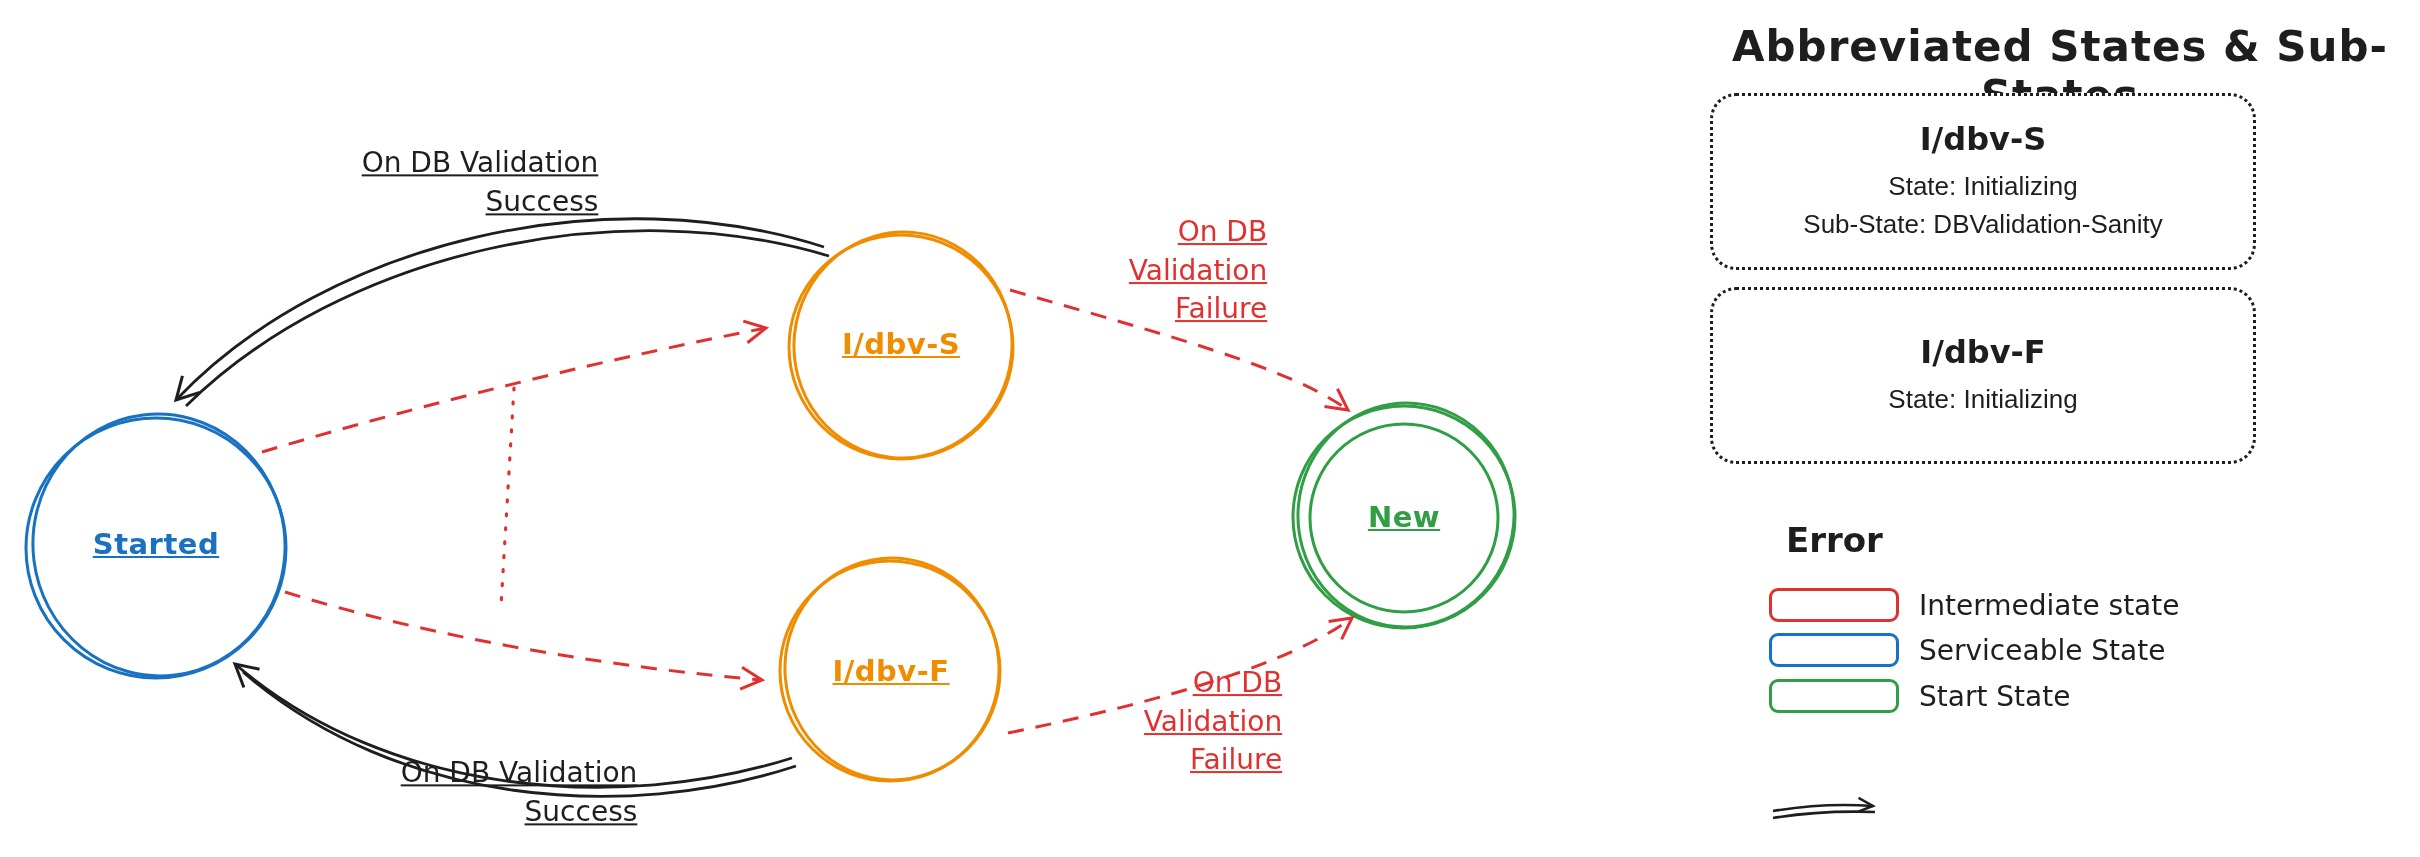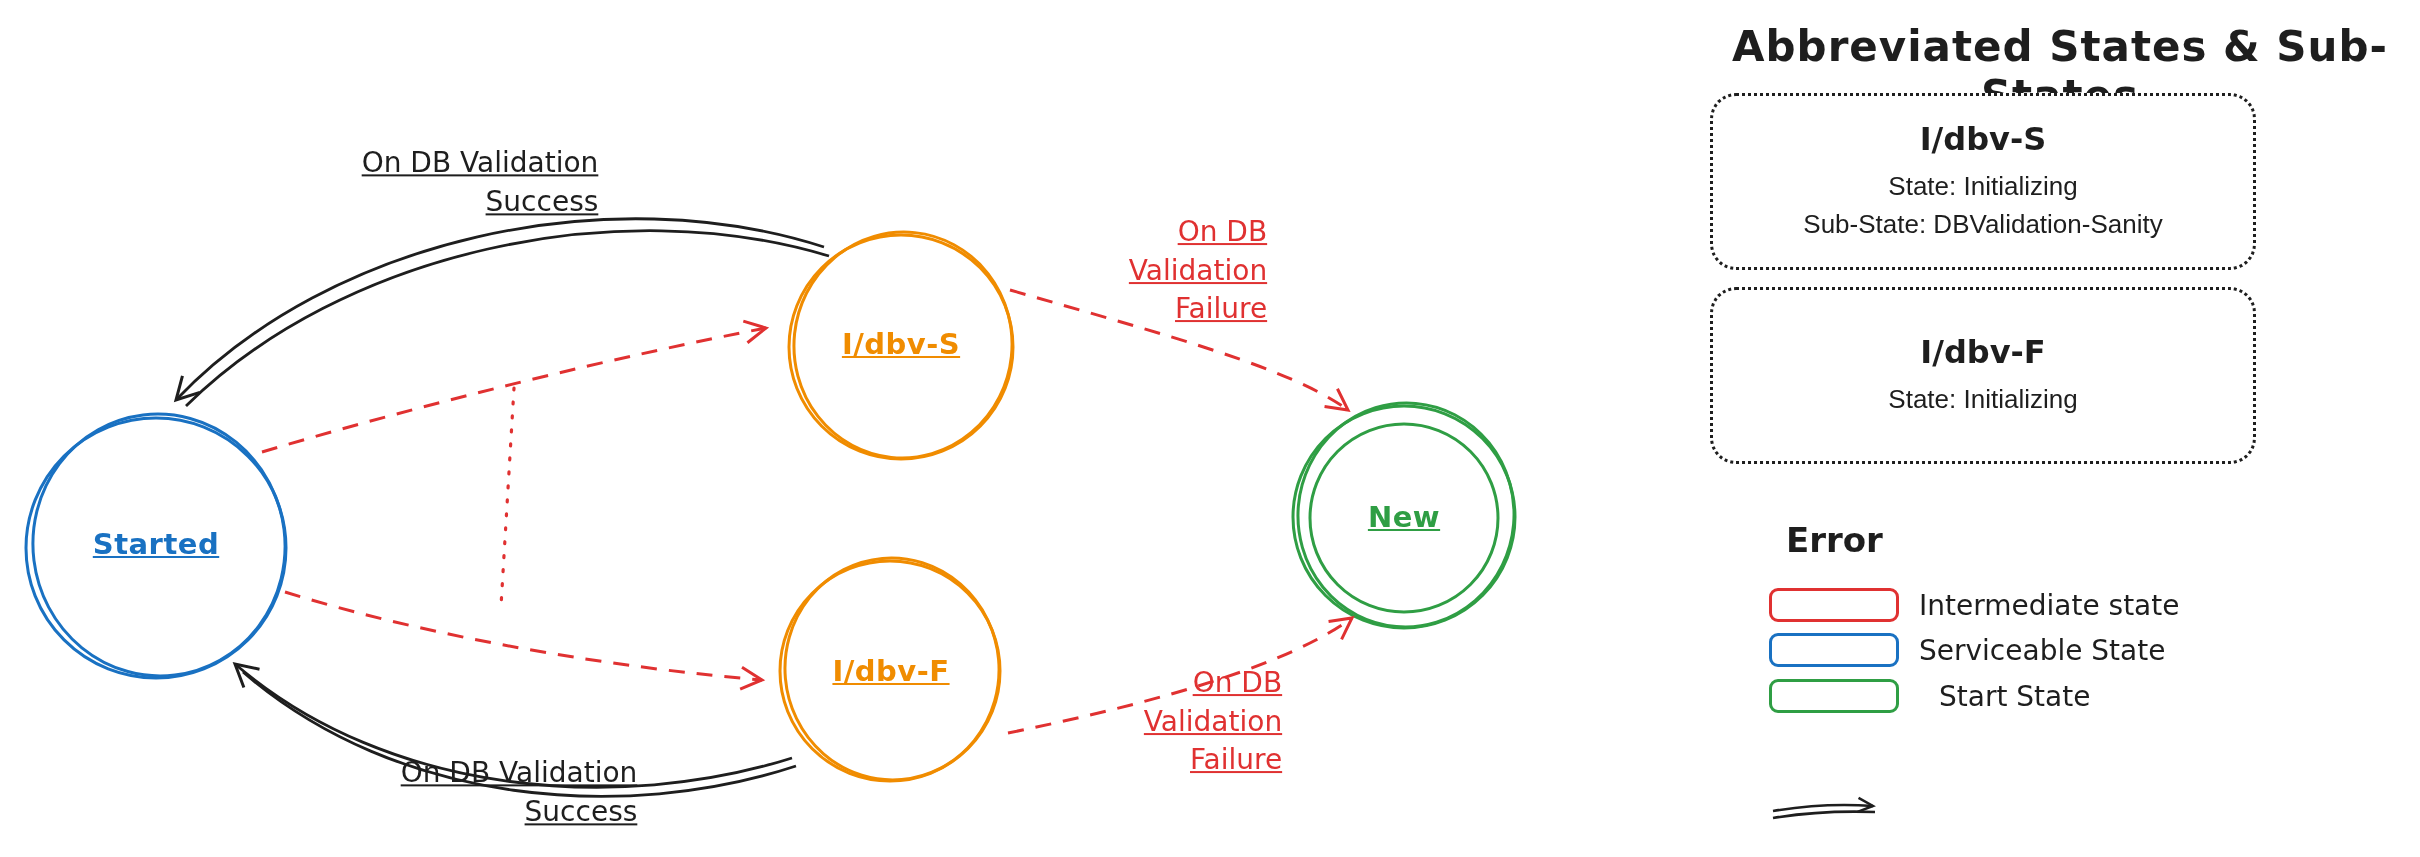--- a/index.html
+++ b/index.html
@@ -171,21 +171,21 @@
     <div class="legend-row" style="top:0px;">
       <div class="swatch-rect sw-red"></div>
       <div class="legend-text">Intermediate state</div>
     </div>
 
     <div class="legend-row" style="top:45px;">
       <div class="swatch-rect sw-blue"></div>
       <div class="legend-text">Serviceable State</div>
     </div>
 
-    <div class="legend-row" style="top:91px;gap:20px;">
+    <div class="legend-row" style="top:91px;">
       <div class="swatch-rect sw-green"></div>
       <div class="legend-text">Start State</div>
     </div>
 
 
     <div class="legend-row" style="top:203px;">
       <svg width="130" height="34" viewBox="0 0 130 34">
         <path d="M4,20 C40,14 76,13 104,15" fill="none" stroke-width="2.6" marker-end="url(#ah-black-small)" stroke="#1e1e1e"></path>
         <path d="M4,27 C40,21 76,20 106,21" fill="none" stroke-width="2.6" stroke="#1e1e1e"></path>
       </svg>

